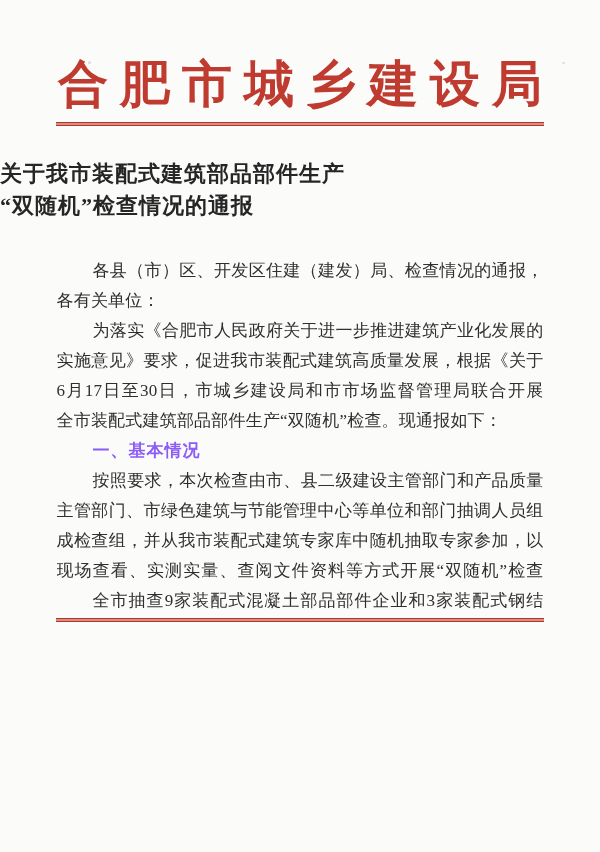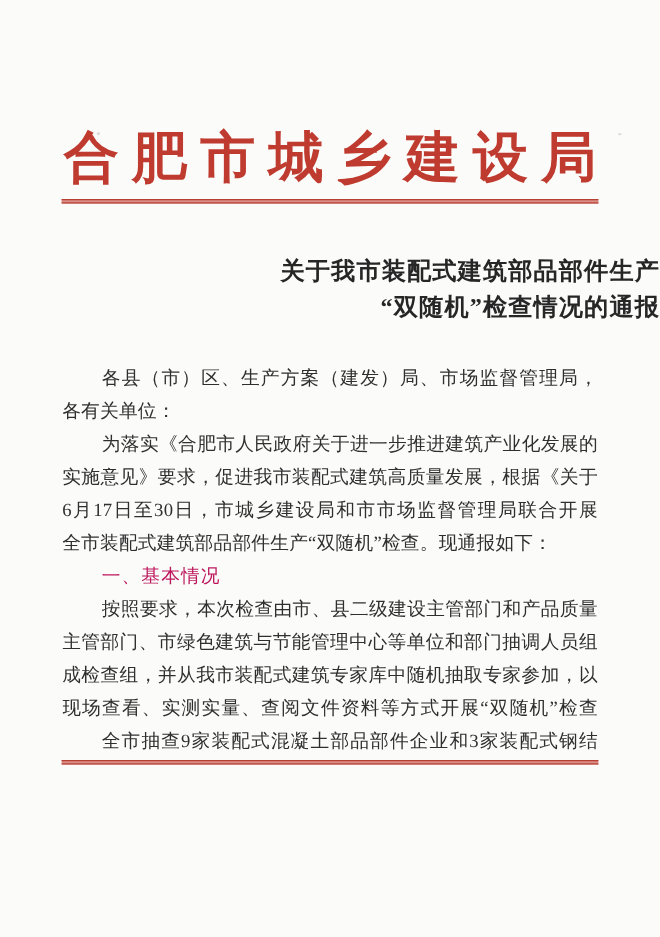--- a/index.html
+++ b/index.html
@@ -6,21 +6,21 @@
   body{
     width:600px;height:852px;overflow:hidden;
     background:#fbfbfa;
     font-family:"Liberation Serif","DejaVu Serif",serif;
     position:relative;
   }
   .page{width:600px;height:852px;position:relative;}
 
   
   .agency{
-    margin-top:115px;
+    margin-top:56px;
     text-align:center;
     font-size:50px;
     font-weight:bold;
     letter-spacing:12px;
     padding-left:12px; 
     line-height:56px;
     color:var(--accent-red,#bf3b2f);
     white-space:nowrap;
   }
   .rule{
@@ -30,22 +30,22 @@
     border-top:1.6px solid var(--divider-red,#b2352a);
     border-bottom:1.6px solid var(--divider-red,#b2352a);
     background:#d98d84;
     box-sizing:border-box;
   }
   .rule.header{margin-top:10px;}
   .rule.footer{margin-top:2px;}
 
   
   .doc-title{
-    margin-top:46px;
-    text-align:right;
+    margin-top:32px;
+    text-align:left;
     font-weight:bold;
     font-size:22px;
     line-height:32px;
     letter-spacing:1px;
     color:#262626;
   }
 
   
   .body-block{
     width:487px;
@@ -56,22 +56,22 @@
     letter-spacing:0.2px;
   }
   .bl{height:30px;overflow:hidden;}
   .bl.ind{padding-left:36px;}
   .bl.just{
     text-align:justify;
     text-align-last:justify;
   }
   .bl.heading{
     font-family:"Liberation Sans","DejaVu Sans",sans-serif;
-    font-weight:normal;
-    color:#be185d;
+    font-weight:bold;
+    color:#8b5cf6;
     letter-spacing:1px;
   }
   
   .speck{position:absolute;border-radius:50%;background:#c9c9c4;opacity:.6;}
   .s1{width:3px;height:3px;left:88px;top:5px;}
   .s2{width:3px;height:2px;right:35px;top:6px;}
 </style>
 </head>
 <body>
 
@@ -82,21 +82,21 @@
   <div class="agency">合肥市城乡建设局</div>
 
   <div class="rule header"></div>
 
   <div class="doc-title">
     <div>关于我市装配式建筑部品部件生产</div>
     <div>“双随机”检查情况的通报</div>
   </div>
 
   <div class="body-block">
-    <div class="bl ind just">各县（市）区、生产方案（建发）局、市场监督管理局，</div>
+    <div class="bl ind just">各县（市）区、开发区住建（建发）局、检查情况的通报，</div>
     <div class="bl">各有关单位：</div>
     <div class="bl ind just">为落实《合肥市人民政府关于进一步推进建筑产业化发展的</div>
     <div class="bl just">实施意见》要求，促进我市装配式建筑高质量发展，根据《关于</div>
     <div class="bl just">6月17日至30日，市城乡建设局和市市场监督管理局联合开展</div>
     <div class="bl">全市装配式建筑部品部件生产“双随机”检查。现通报如下：</div>
     <div class="bl ind heading">一、基本情况</div>
     <div class="bl ind just">按照要求，本次检查由市、县二级建设主管部门和产品质量</div>
     <div class="bl just">主管部门、市绿色建筑与节能管理中心等单位和部门抽调人员组</div>
     <div class="bl just">成检查组，并从我市装配式建筑专家库中随机抽取专家参加，以</div>
     <div class="bl just">现场查看、实测实量、查阅文件资料等方式开展“双随机”检查</div>

